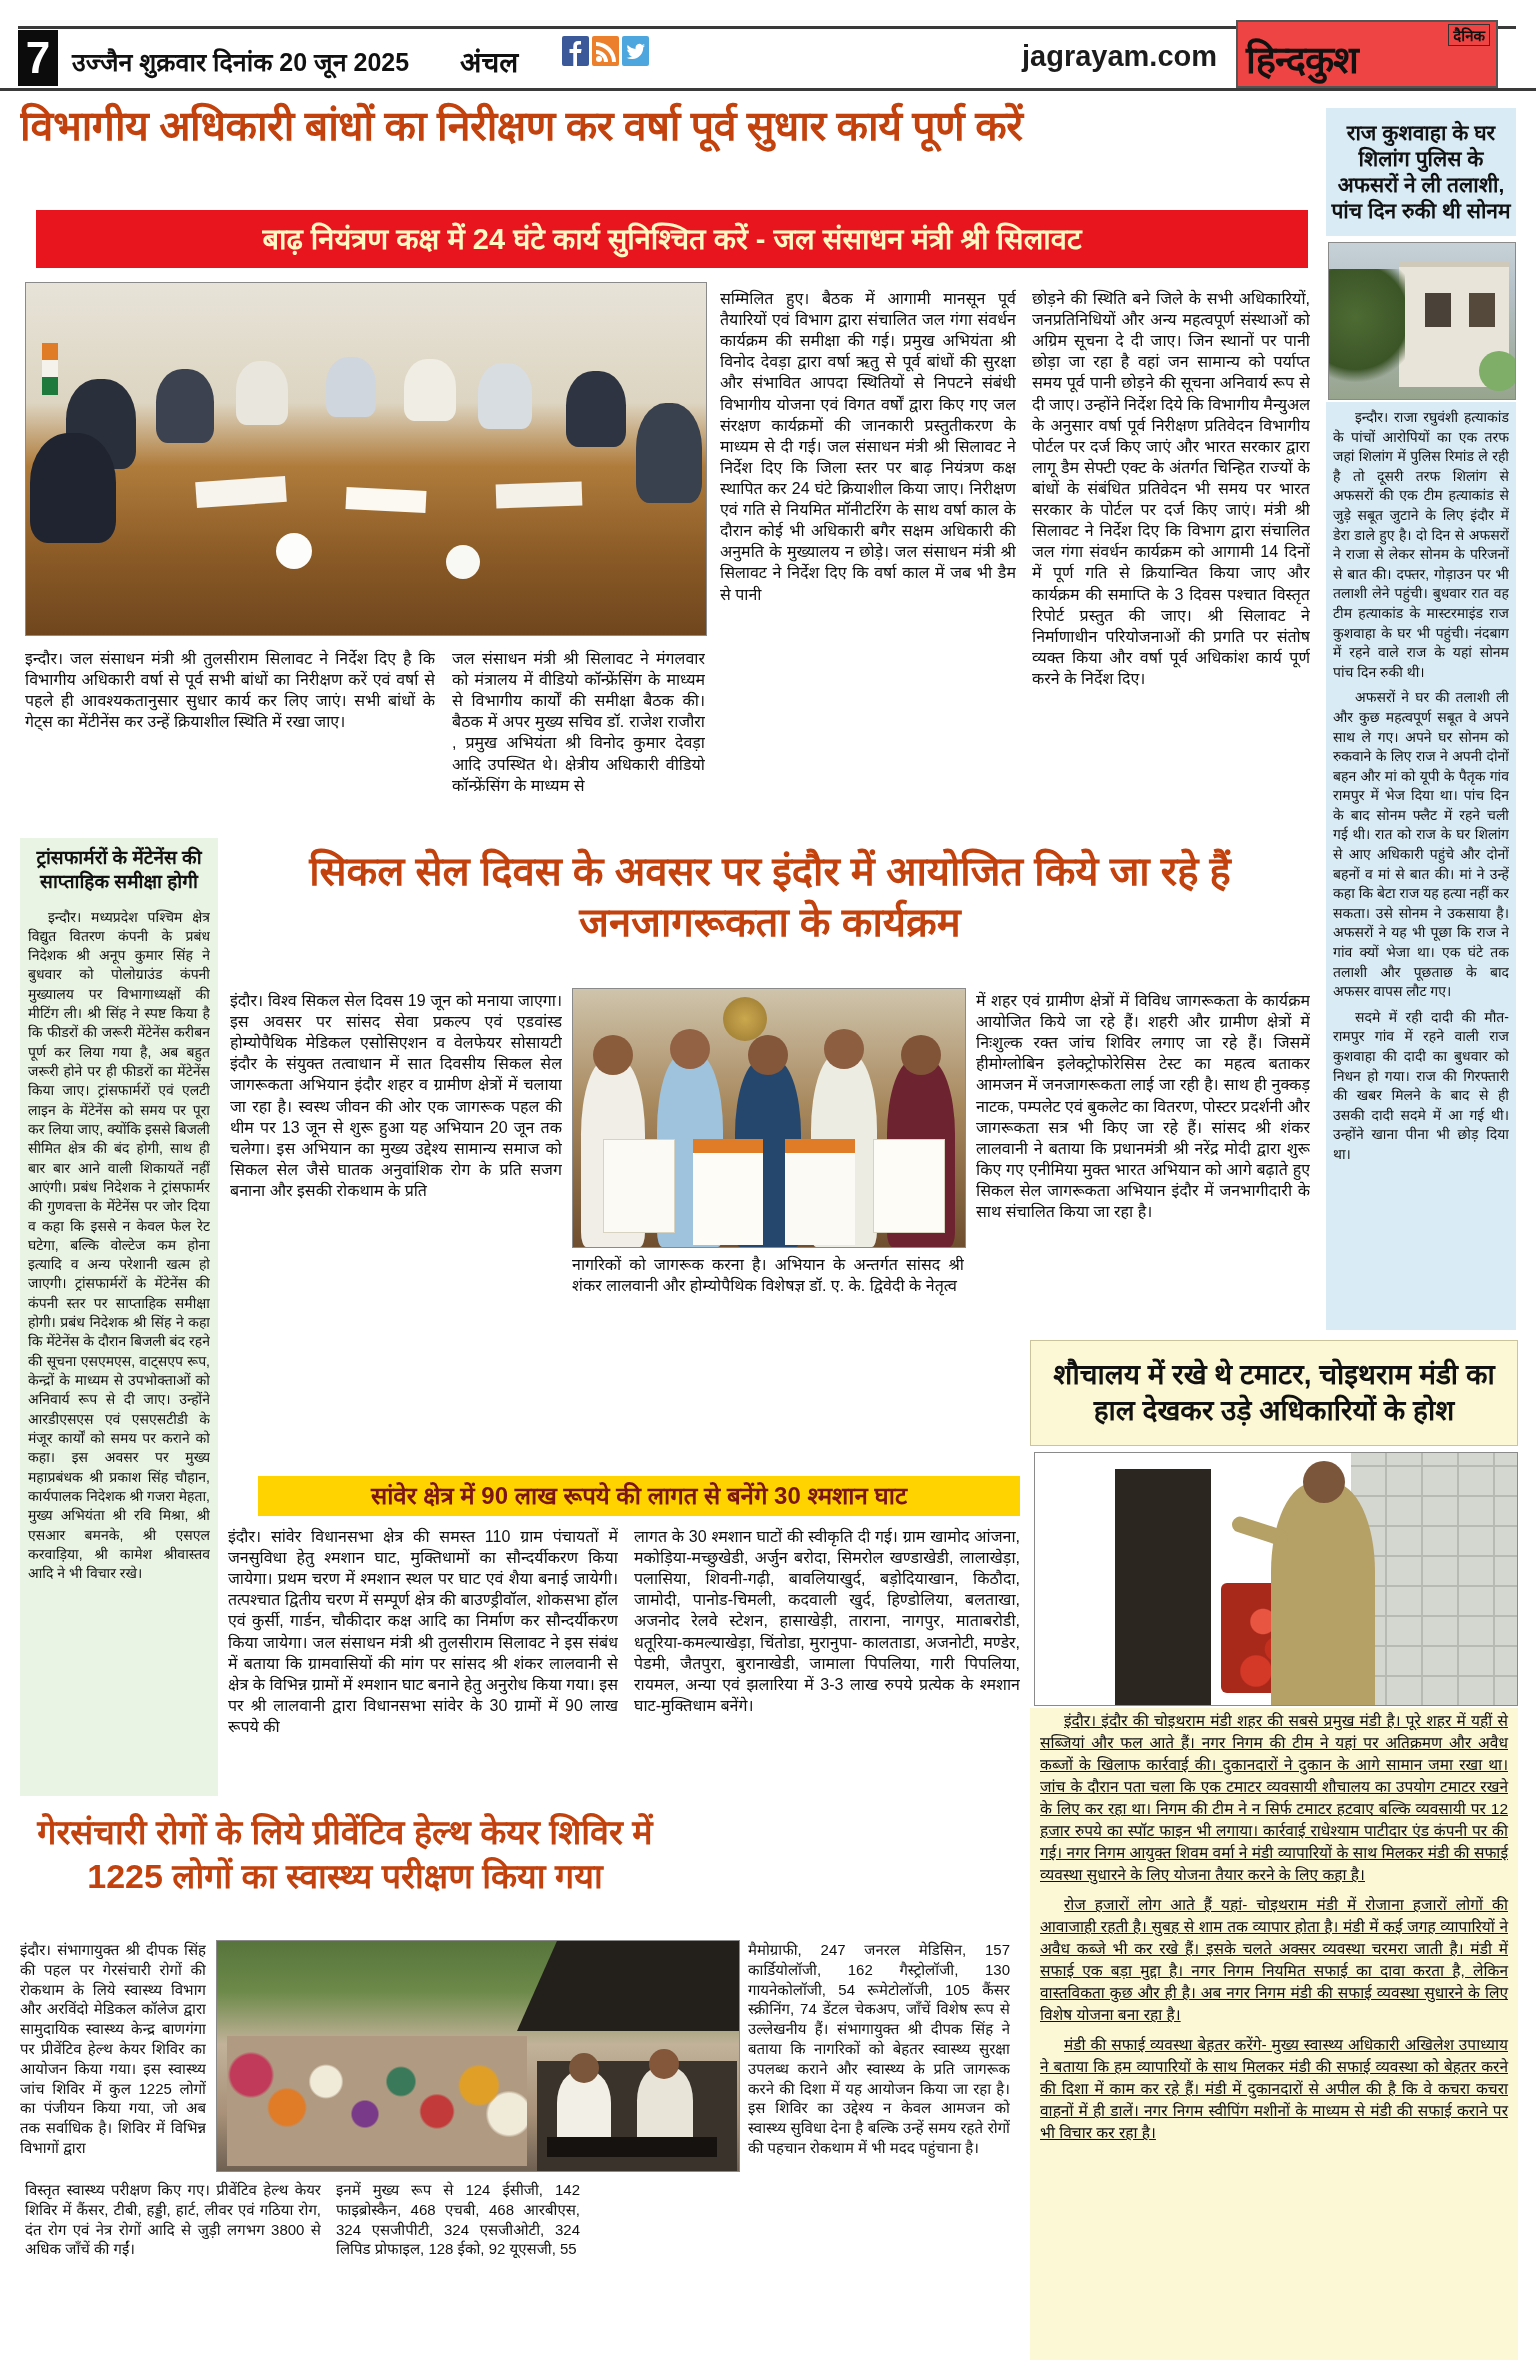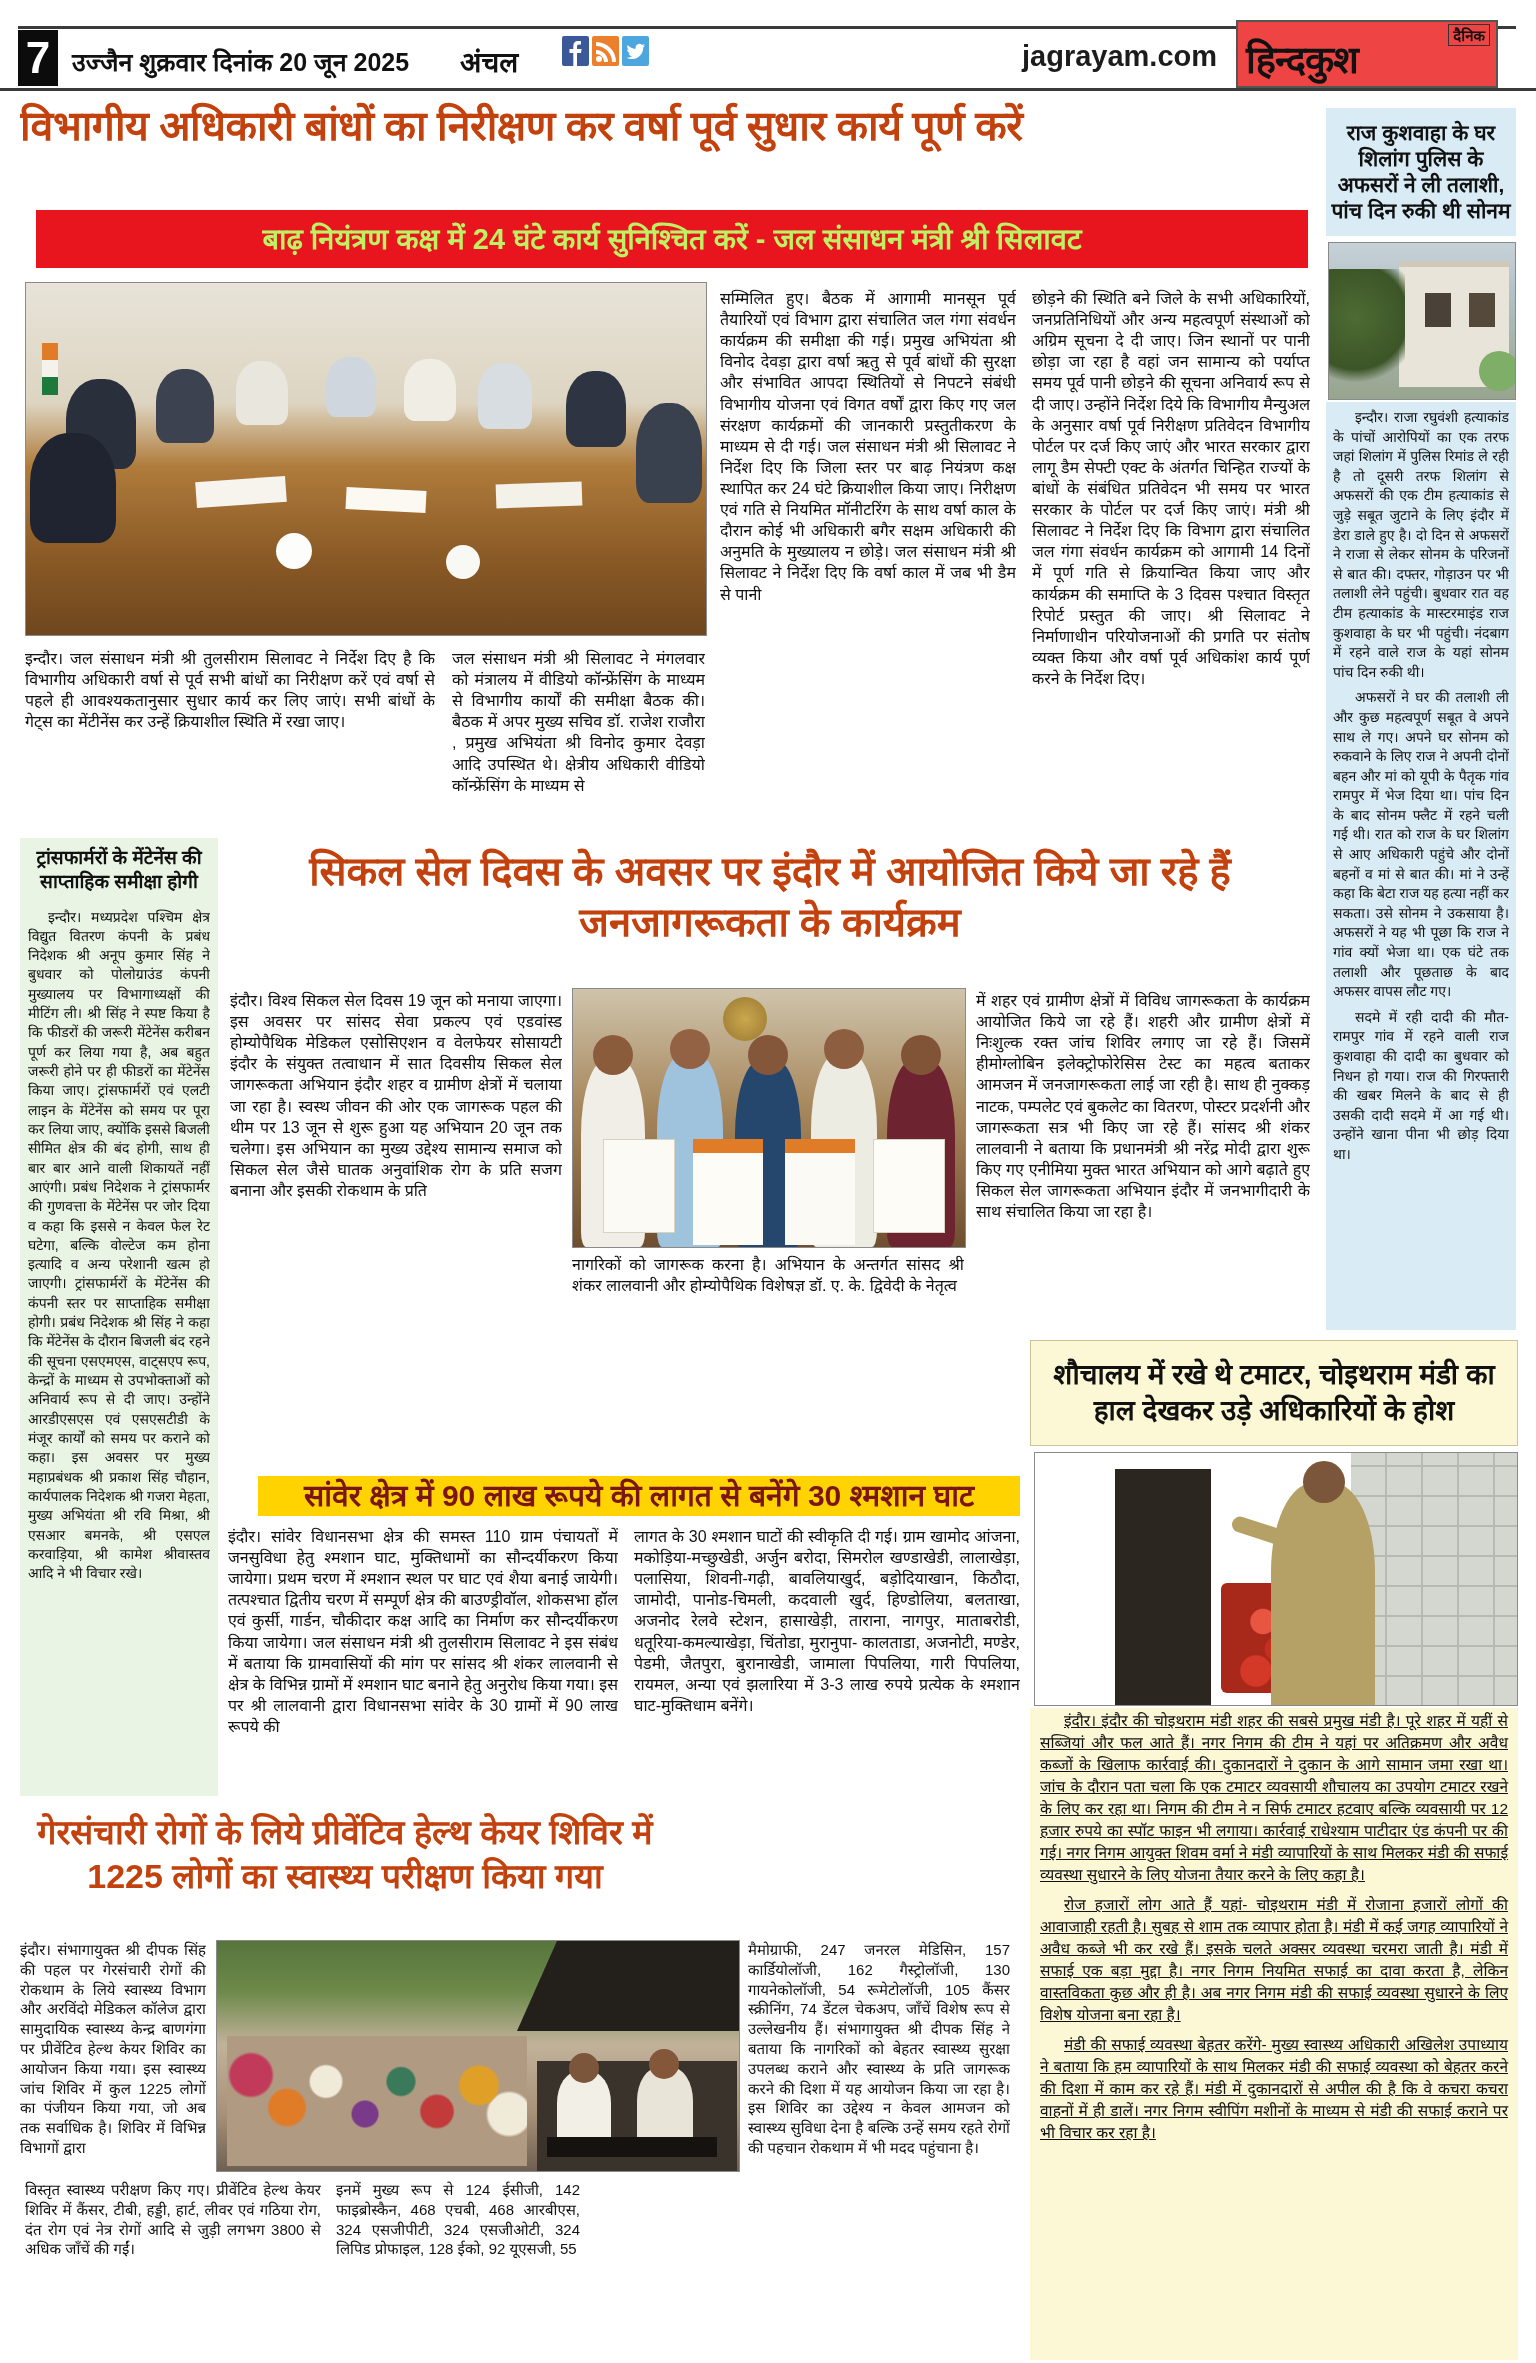--- a/index.html
+++ b/index.html
@@ -11,21 +11,21 @@
           font-size:44px;font-weight:800;text-align:center;line-height:56px;}
   .dateline{position:absolute;left:72px;top:44px;font-size:25px;font-weight:700;}
   .section{position:absolute;left:460px;top:42px;font-size:28px;font-weight:800;}
   .icons{position:absolute;left:562px;top:36px;display:flex;gap:3px;}
   .icons svg{display:block;}
   .website{position:absolute;left:1022px;top:40px;font-size:29px;font-weight:700;color:#1c1c1c;}
   .masthead{position:absolute;left:1236px;top:20px;width:258px;height:64px;border:2px solid #555;background:#ef4444;}
   .masthead .daily{position:absolute;right:6px;top:2px;font-size:15px;font-weight:700;border:1px solid #333;padding:0 4px;}
   .masthead .brand{position:absolute;left:8px;bottom:2px;font-size:38px;font-weight:800;letter-spacing:-1px;}
   .hl{position:absolute;font-weight:800;color:#c2410c;}
-  .banner-red{position:absolute;background:#e8151e;color:#bef264;font-weight:800;text-align:center;}
+  .banner-red{position:absolute;background:#e8151e;color:#fef9c3;font-weight:800;text-align:center;}
   .banner-yellow{position:absolute;background:#ffd300;color:#7b1414;font-weight:800;text-align:center;}
   .col{position:absolute;font-size:16px;line-height:1.32;text-align:justify;overflow:hidden;}
   .col p{margin:0 0 6px 0;text-indent:22px;}
   .photo{position:absolute;border:1px solid #8a8a8a;overflow:hidden;}
   .bluebox{background:#d9ecf6;}
   .greenbox{position:absolute;background:#eaf4e4;overflow:hidden;padding:8px 8px;}
   .creambox{background:#fcf8d6;}
   .centered{text-align:center;}
   .fig{position:absolute;}
 </style>
@@ -141,21 +141,21 @@
     <div class="fig" style="left:30px;top:150px;width:70px;height:92px;background:#fbfaf4;border:1px solid #d8d2c0;"></div>
     <div class="fig" style="left:120px;top:150px;width:70px;height:92px;background:#fdfcf7;border-top:14px solid #e07b27;"></div>
     <div class="fig" style="left:212px;top:150px;width:70px;height:92px;background:#fbfaf4;border-top:14px solid #e07b27;"></div>
     <div class="fig" style="left:300px;top:150px;width:70px;height:92px;background:#fdfcf7;border:1px solid #d8d2c0;"></div>
   </div>
 
   <div class="col" style="left:572px;top:1254px;width:392px;height:96px;">नागरिकों को जागरूक करना है। अभियान के अन्तर्गत सांसद श्री शंकर लालवानी और होम्योपैथिक विशेषज्ञ डॉ. ए. के. द्विवेदी के नेतृत्व</div>
   <div class="col" style="left:976px;top:990px;width:334px;height:358px;">में शहर एवं ग्रामीण क्षेत्रों में विविध जागरूकता के कार्यक्रम आयोजित किये जा रहे हैं। शहरी और ग्रामीण क्षेत्रों में निःशुल्क रक्त जांच शिविर लगाए जा रहे हैं। जिसमें हीमोग्लोबिन इलेक्ट्रोफोरेसिस टेस्ट का महत्व बताकर आमजन में जनजागरूकता लाई जा रही है। साथ ही नुक्कड़ नाटक, पम्पलेट एवं बुकलेट का वितरण, पोस्टर प्रदर्शनी और जागरूकता सत्र भी किए जा रहे हैं। सांसद श्री शंकर लालवानी ने बताया कि प्रधानमंत्री श्री नरेंद्र मोदी द्वारा शुरू किए गए एनीमिया मुक्त भारत अभियान को आगे बढ़ाते हुए सिकल सेल जागरूकता अभियान इंदौर में जनभागीदारी के साथ संचालित किया जा रहा है।</div>
 
 
-  <div class="banner-yellow" style="left:258px;top:1476px;width:762px;height:40px;font-size:30px;line-height:40px;overflow:hidden;">सांवेर क्षेत्र में 90 लाख रूपये की लागत से बनेंगे 30 श्मशान घाट</div>
+  <div class="banner-yellow" style="left:258px;top:1476px;width:762px;height:40px;font-size:24px;line-height:40px;overflow:hidden;">सांवेर क्षेत्र में 90 लाख रूपये की लागत से बनेंगे 30 श्मशान घाट</div>
 
   <div class="col" style="left:228px;top:1526px;width:390px;height:272px;">इंदौर। सांवेर विधानसभा क्षेत्र की समस्त 110 ग्राम पंचायतों में जनसुविधा हेतु श्मशान घाट, मुक्तिधामों का सौन्दर्यीकरण किया जायेगा। प्रथम चरण में श्मशान स्थल पर घाट एवं शैया बनाई जायेगी। तत्पश्चात द्वितीय चरण में सम्पूर्ण क्षेत्र की बाउण्ड्रीवॉल, शोकसभा हॉल एवं कुर्सी, गार्डन, चौकीदार कक्ष आदि का निर्माण कर सौन्दर्यीकरण किया जायेगा। जल संसाधन मंत्री श्री तुलसीराम सिलावट ने इस संबंध में बताया कि ग्रामवासियों की मांग पर सांसद श्री शंकर लालवानी से क्षेत्र के विभिन्न ग्रामों में श्मशान घाट बनाने हेतु अनुरोध किया गया। इस पर श्री लालवानी द्वारा विधानसभा सांवेर के 30 ग्रामों में 90 लाख रूपये की</div>
   <div class="col" style="left:634px;top:1526px;width:386px;height:272px;">लागत के 30 श्मशान घाटों की स्वीकृति दी गई। ग्राम खामोद आंजना, मकोड़िया-मच्छुखेडी, अर्जुन बरोदा, सिमरोल खण्डाखेडी, लालाखेड़ा, पलासिया, शिवनी-गढ़ी, बावलियाखुर्द, बड़ोदियाखान, किठौदा, जामोदी, पानोड-चिमली, कदवाली खुर्द, हिण्डोलिया, बलताखा, अजनोद रेलवे स्टेशन, हासाखेड़ी, ताराना, नागपुर, माताबरोडी, धतूरिया-कमल्याखेड़ा, चिंतोडा, मुरानुपा- कालताडा, अजनोटी, मण्डेर, पेडमी, जैतपुरा, बुरानाखेडी, जामाला पिपलिया, गारी पिपलिया, रायमल, अन्या एवं झलारिया में 3-3 लाख रुपये प्रत्येक के श्मशान घाट-मुक्तिधाम बनेंगे।</div>
 
   <div class="abs creambox" style="left:1030px;top:1340px;width:488px;height:106px;display:flex;align-items:center;justify-content:center;border:1px solid #c9c49a;box-sizing:border-box;">
     <div class="centered" style="font-size:28px;font-weight:800;line-height:1.3;">शौचालय में रखे थे टमाटर, चोइथराम मंडी का हाल देखकर उड़े अधिकारियों के होश</div>
   </div>
 
   <div class="photo" style="left:1034px;top:1452px;width:482px;height:252px;background:linear-gradient(90deg,#46analyzed 0%,#463c33 0%,#635848 36%,#857b6e 62%,#b4ada1 100%);">
     <div class="fig" style="left:80px;top:16px;width:96px;height:236px;background:#2c2620;"></div>

